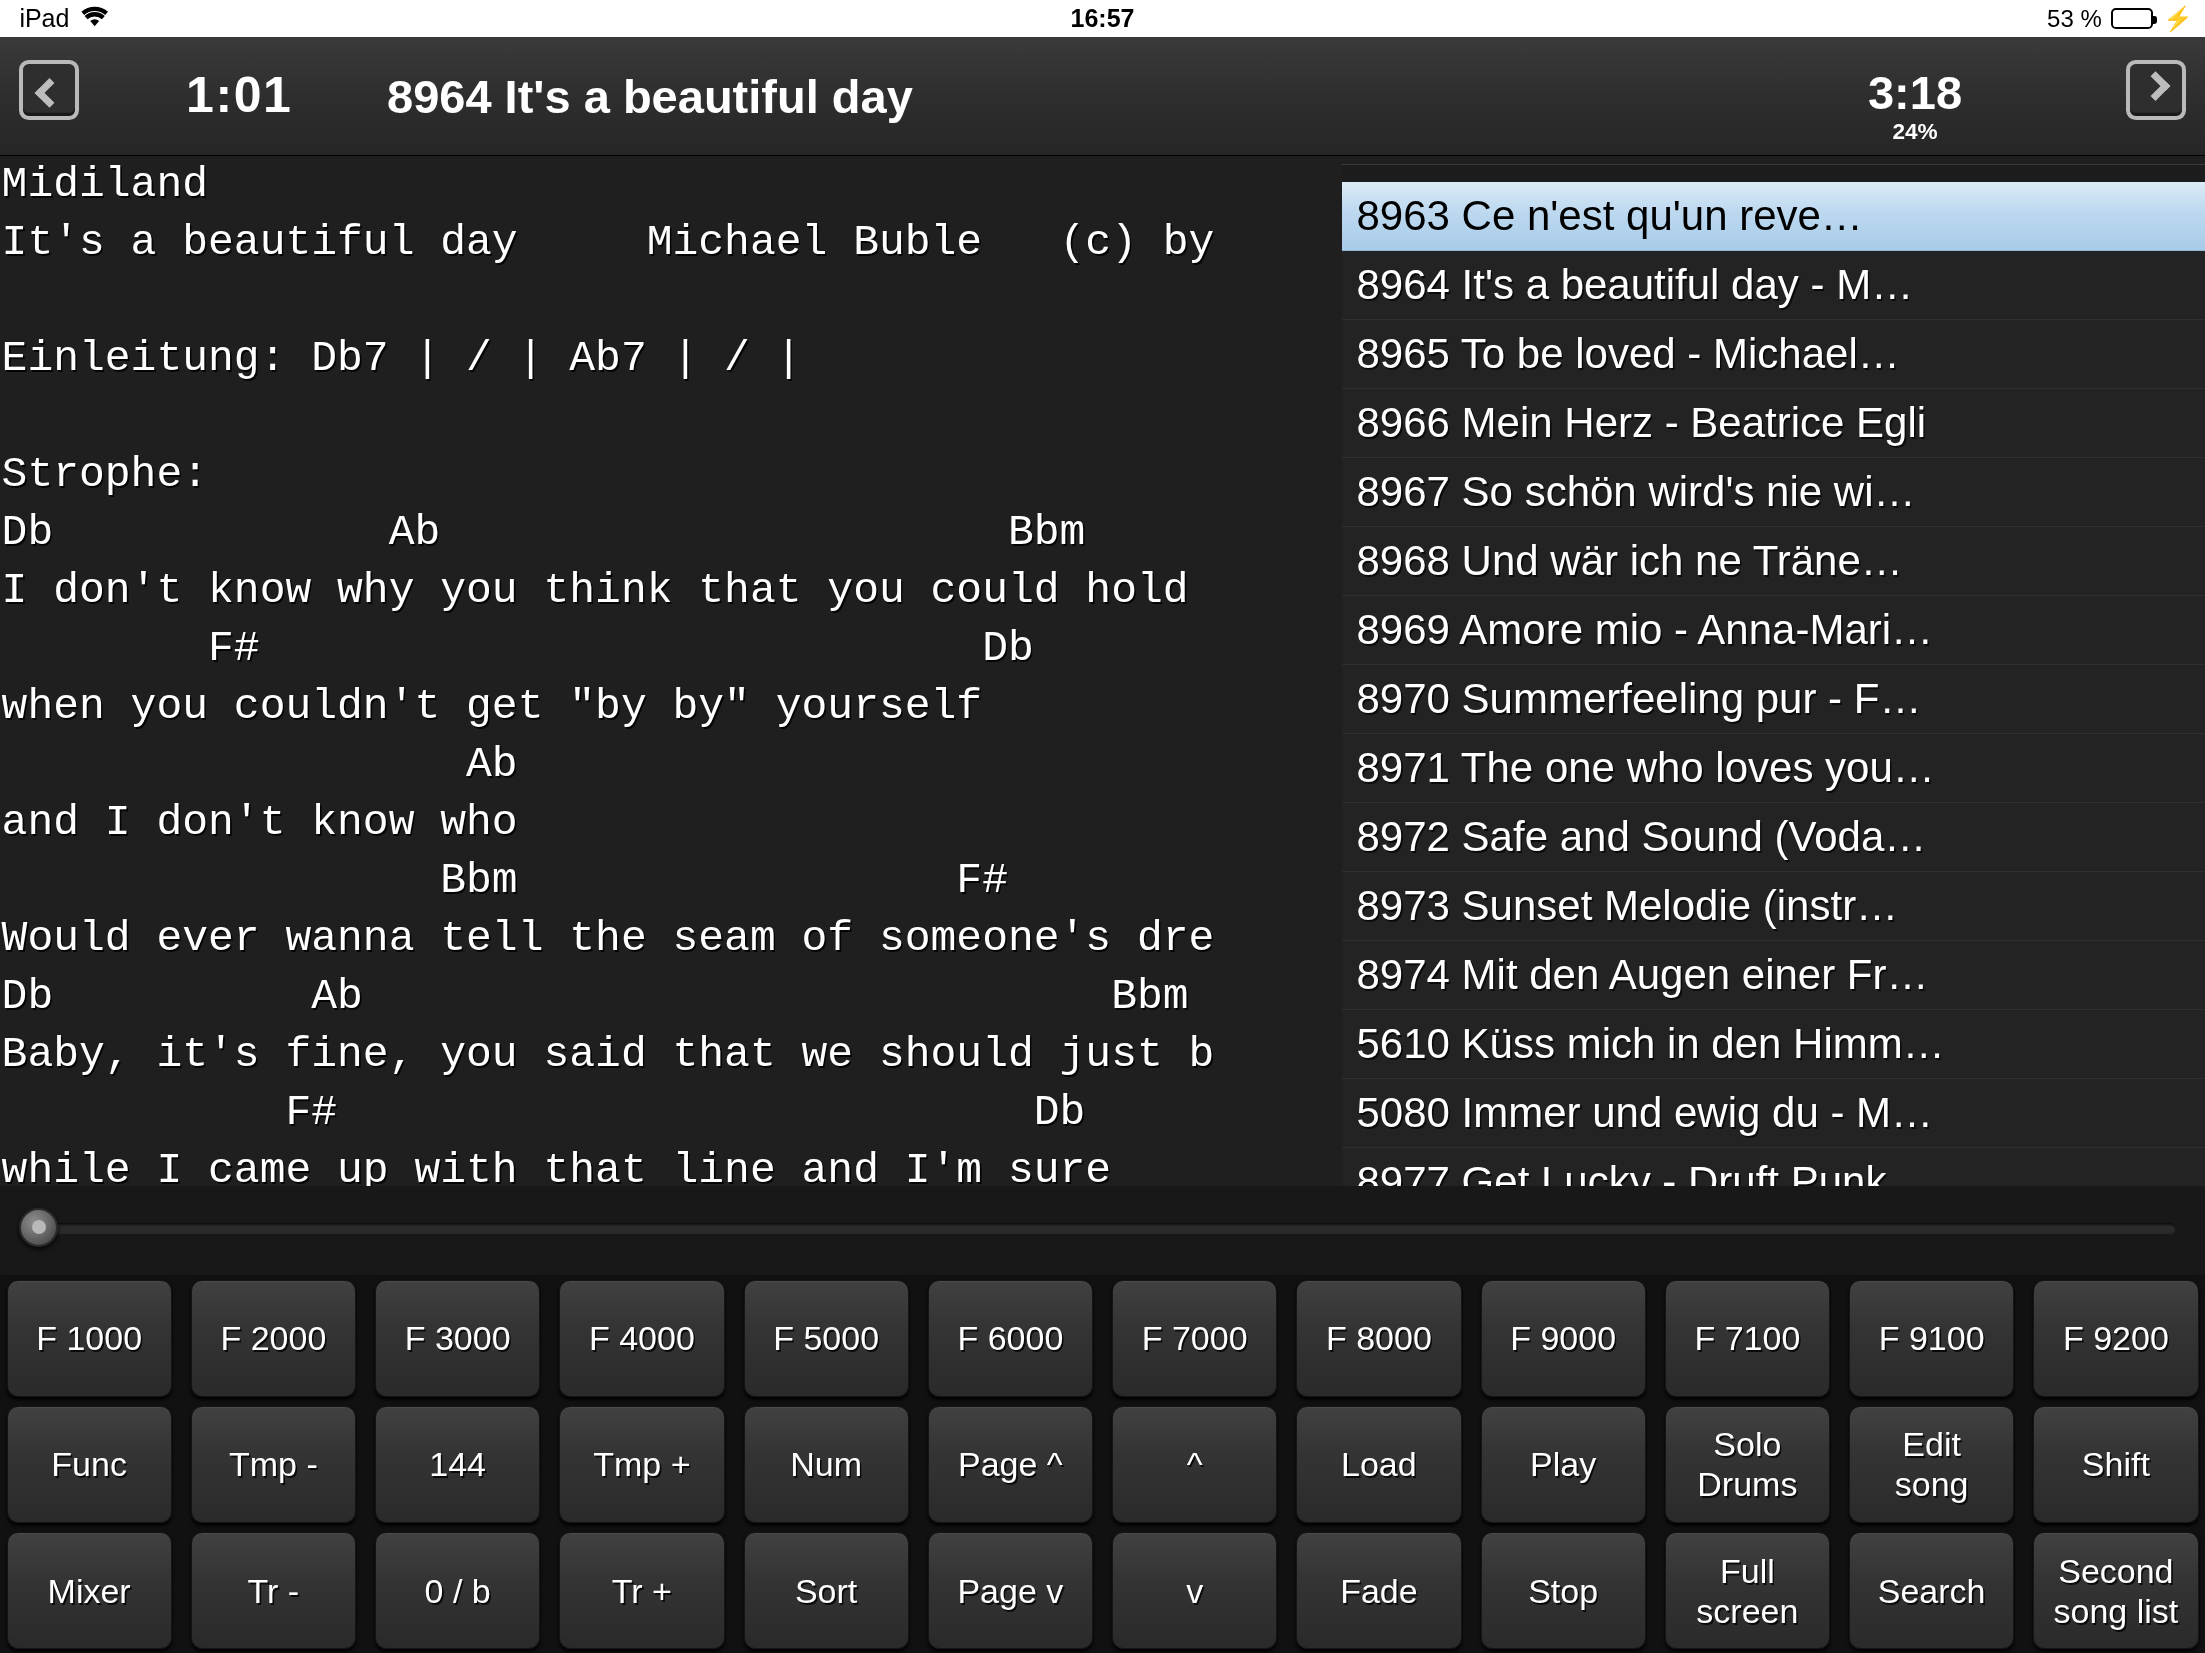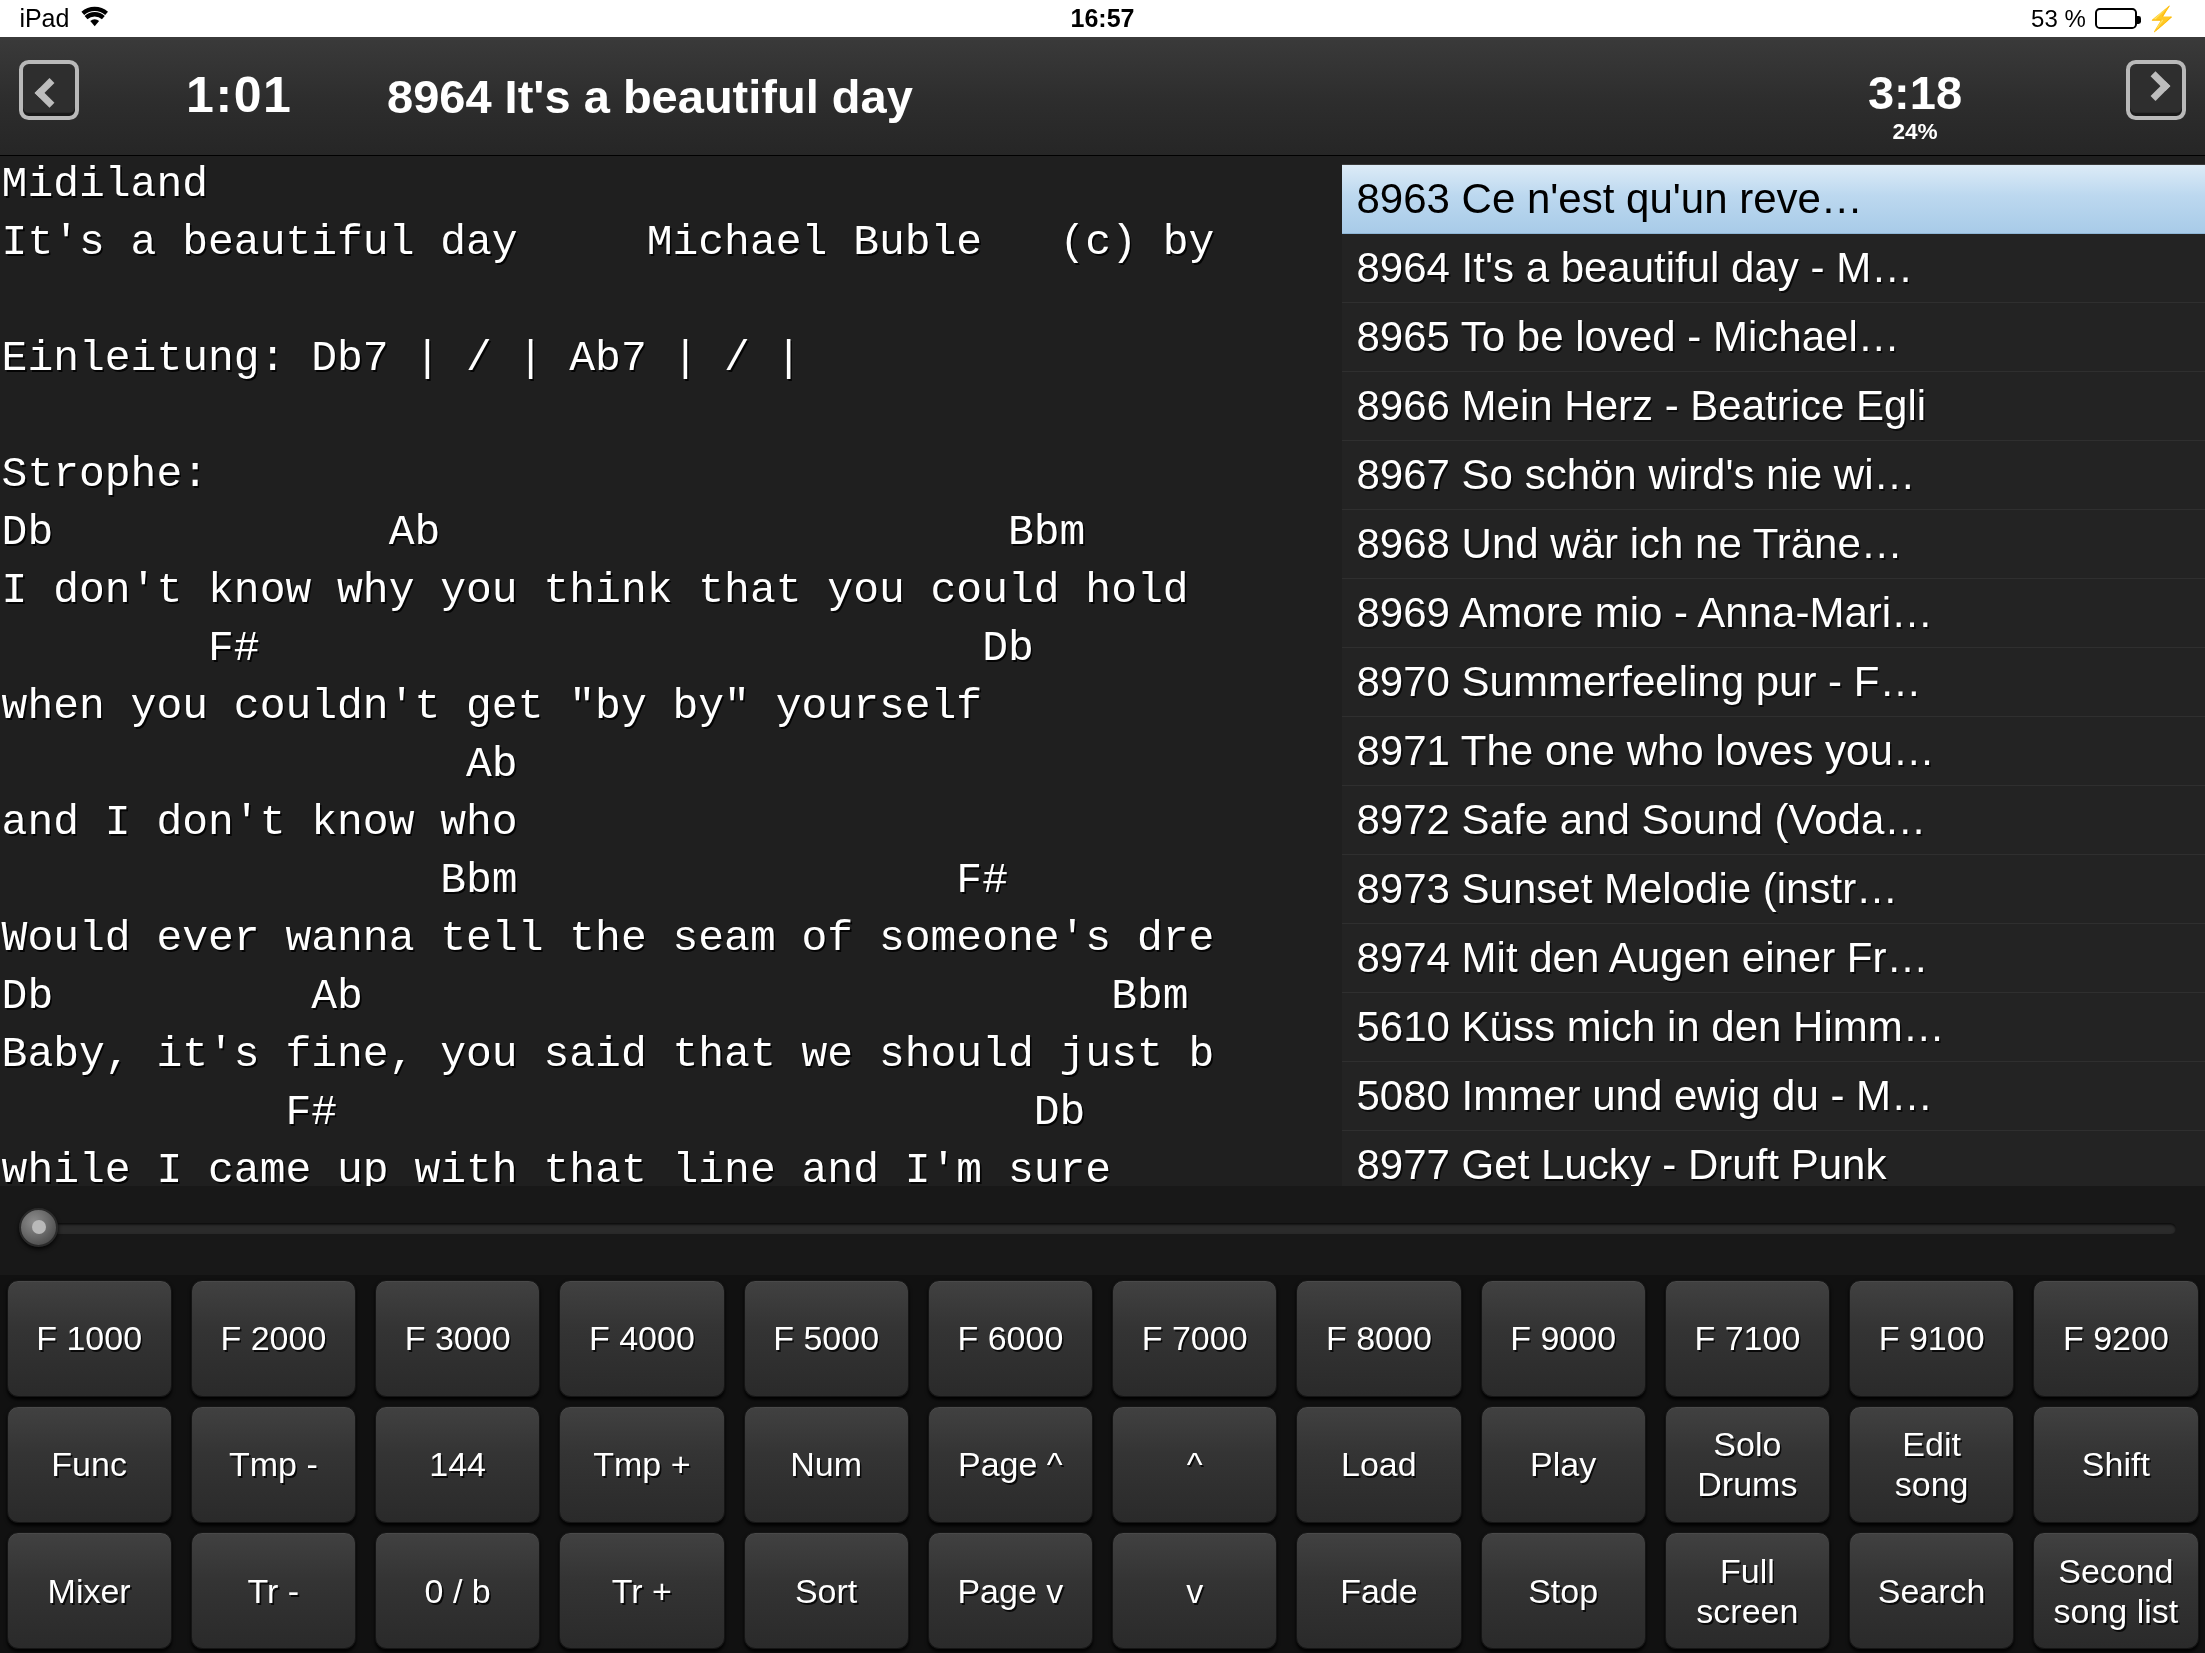--- a/index.html
+++ b/index.html
@@ -14,21 +14,21 @@
   
   .statusbar {
     position: absolute; left:0; top:0; width:2205px; height:37px;
     background:#ffffff; color:#000;
     display:flex; align-items:center;
     font-size: 24px; font-weight: 400;
   }
   .sb-left { display:flex; align-items:center; gap:11.3px; padding-left:19.4px; }
   .sb-device { font-size:25px; letter-spacing:0px; }
   .sb-center { position:absolute; left:0; right:0; text-align:center; font-size:25px; font-weight:600; }
-  .sb-right { margin-left:auto; display:flex; align-items:center; gap:9.7px; padding-right:28px; }
+  .sb-right { margin-left:auto; display:flex; align-items:center; gap:9.7px; padding-right:12px; }
   .sb-batt-pct { font-size:24px; }
   .batt-shell {
     position:relative; width:42px; height:21px;
     border:2.4px solid #000; border-radius:4.8px; padding:1.6px;
   }
   .batt-fill { height:100%; background:#4cd964; border-radius:1.6px; }
   .batt-cap {
     position:absolute; right:-5.7px; top:5.7px; width:4px; height:8px;
     background:#000; border-radius:0 2.4px 2.4px 0;
   }
@@ -105,20 +105,21 @@
     color:#ffffff; font-size:42px; font-weight:400;
     white-space:nowrap; overflow:hidden;
     border-bottom:1.6px solid #2f2f2f;
     background:#232323;
     text-shadow: 1.6px 1.6px 0 rgba(0,0,0,.7);
   }
   .song-item.selected {
     background: linear-gradient(180deg,#dcebf7 0%, #bcd8ef 45%, #a8cbe8 100%);
     color:#000; text-shadow:none;
     border-bottom:1.6px solid #8fb6d6;
+    margin-top:17px;
   }
 
   
   .sliderzone {
     position:absolute; left:0; top:1186px; width:2205px; height:89px;
     background:#181818;
   }
   .slider-track {
     position:absolute; left:29px; top:37px; width:2147px; height:11.3px;
     background:#2b2b2b; border-radius:5.7px;

